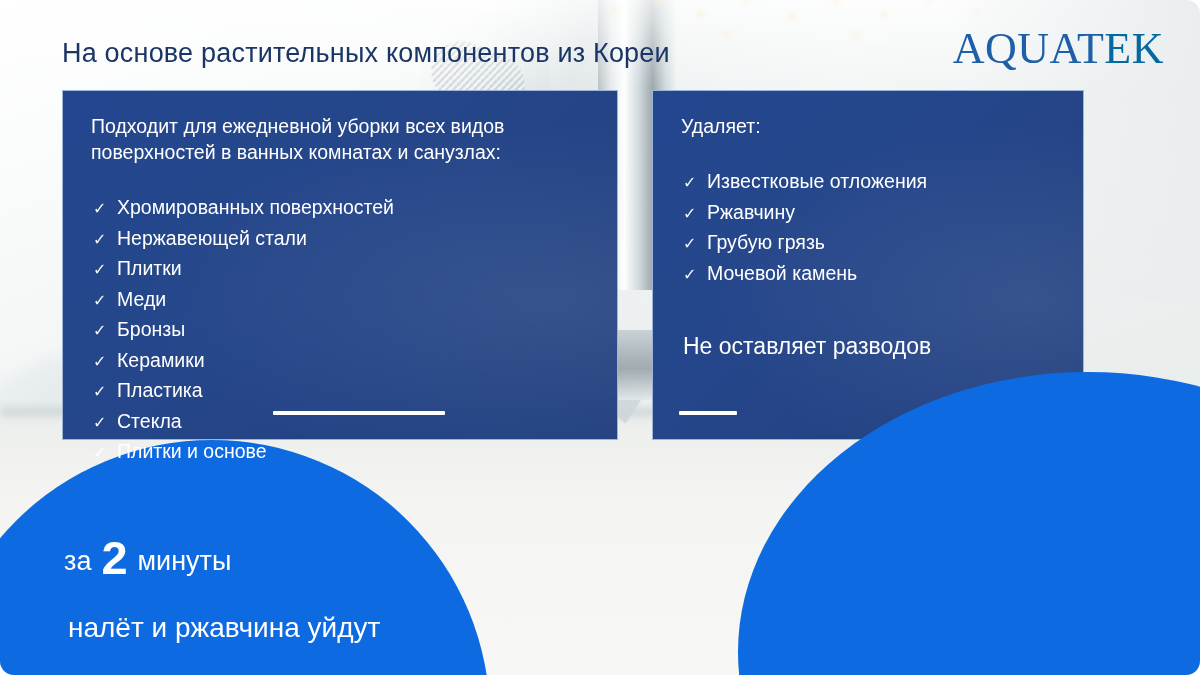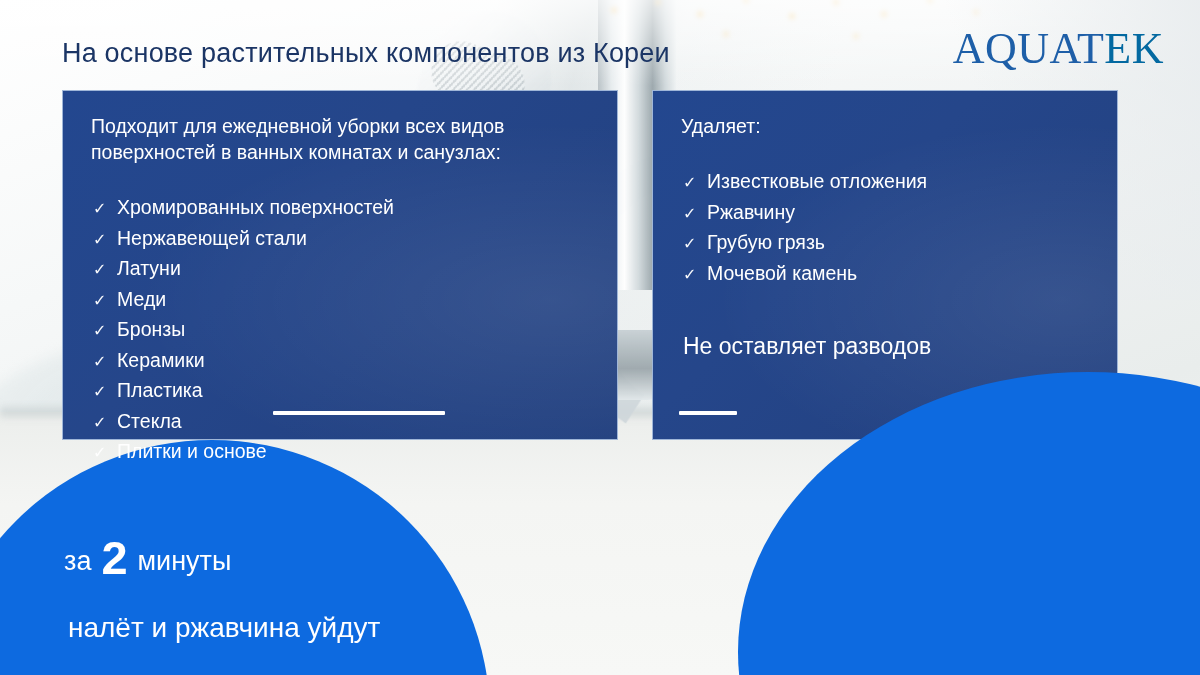--- a/index.html
+++ b/index.html
@@ -5,20 +5,21 @@
 <style>
   html,body{margin:0;padding:0;}
   body{
     width:1200px;height:675px;overflow:hidden;
     font-family:"Liberation Sans","DejaVu Sans",sans-serif;
     background:#ffffff;
   }
   #slide{
     position:relative;width:1200px;height:675px;overflow:hidden;
     background:#f2f4f4;
+    border-radius:14px;
   }
 
   
   .bg-base{
     position:absolute;inset:0;
     background:
       linear-gradient(160deg,#ffffff 0%,#f6f8f8 28%,#eef1f1 55%,#e9edec 72%,#f4f6f5 100%);
   }
   .bg-wall{
     position:absolute;left:0;top:0;width:1200px;height:675px;
@@ -130,21 +131,21 @@
     background:linear-gradient(135deg,#23478f 0%,#25468a 40%,#22407f 100%);
     border:1px solid #9fb6d8;
     box-sizing:border-box;
     color:#ffffff;
   }
   .panel::after{ 
     content:"";position:absolute;inset:0;pointer-events:none;
     background:radial-gradient(ellipse at 88% 60%,rgba(255,255,255,.09),rgba(255,255,255,0) 60%);
   }
   #panel-left{left:62px;top:90px;width:556px;height:350px;}
-  #panel-right{left:652px;top:90px;width:466px;height:350px;}
+  #panel-right{left:652px;top:90px;width:432px;height:350px;}
 
   .panel-head{
     position:relative;z-index:2;
     font-size:19.5px;line-height:26px;color:#ffffff;font-weight:400;
   }
   #panel-left .panel-head{margin:22px 0 0 28px;width:500px;}
   #panel-right .panel-head{margin:22px 0 0 28px;width:380px;}
 
   .check-list{list-style:none;margin:0;padding:0;position:relative;z-index:2;}
   #panel-left .check-list{margin:28px 0 0 30px;}
@@ -214,21 +215,21 @@
         <li>
           <span class="chk">✓</span>
           <span>Хромированных поверхностей</span>
         </li>
         <li>
           <span class="chk">✓</span>
           <span>Нержавеющей стали</span>
         </li>
         <li>
           <span class="chk">✓</span>
-          <span>Латуни</span>
+          <span>Плитки</span>
         </li>
         <li>
           <span class="chk">✓</span>
           <span>Меди</span>
         </li>
         <li>
           <span class="chk">✓</span>
           <span>Бронзы</span>
         </li>
         <li>

